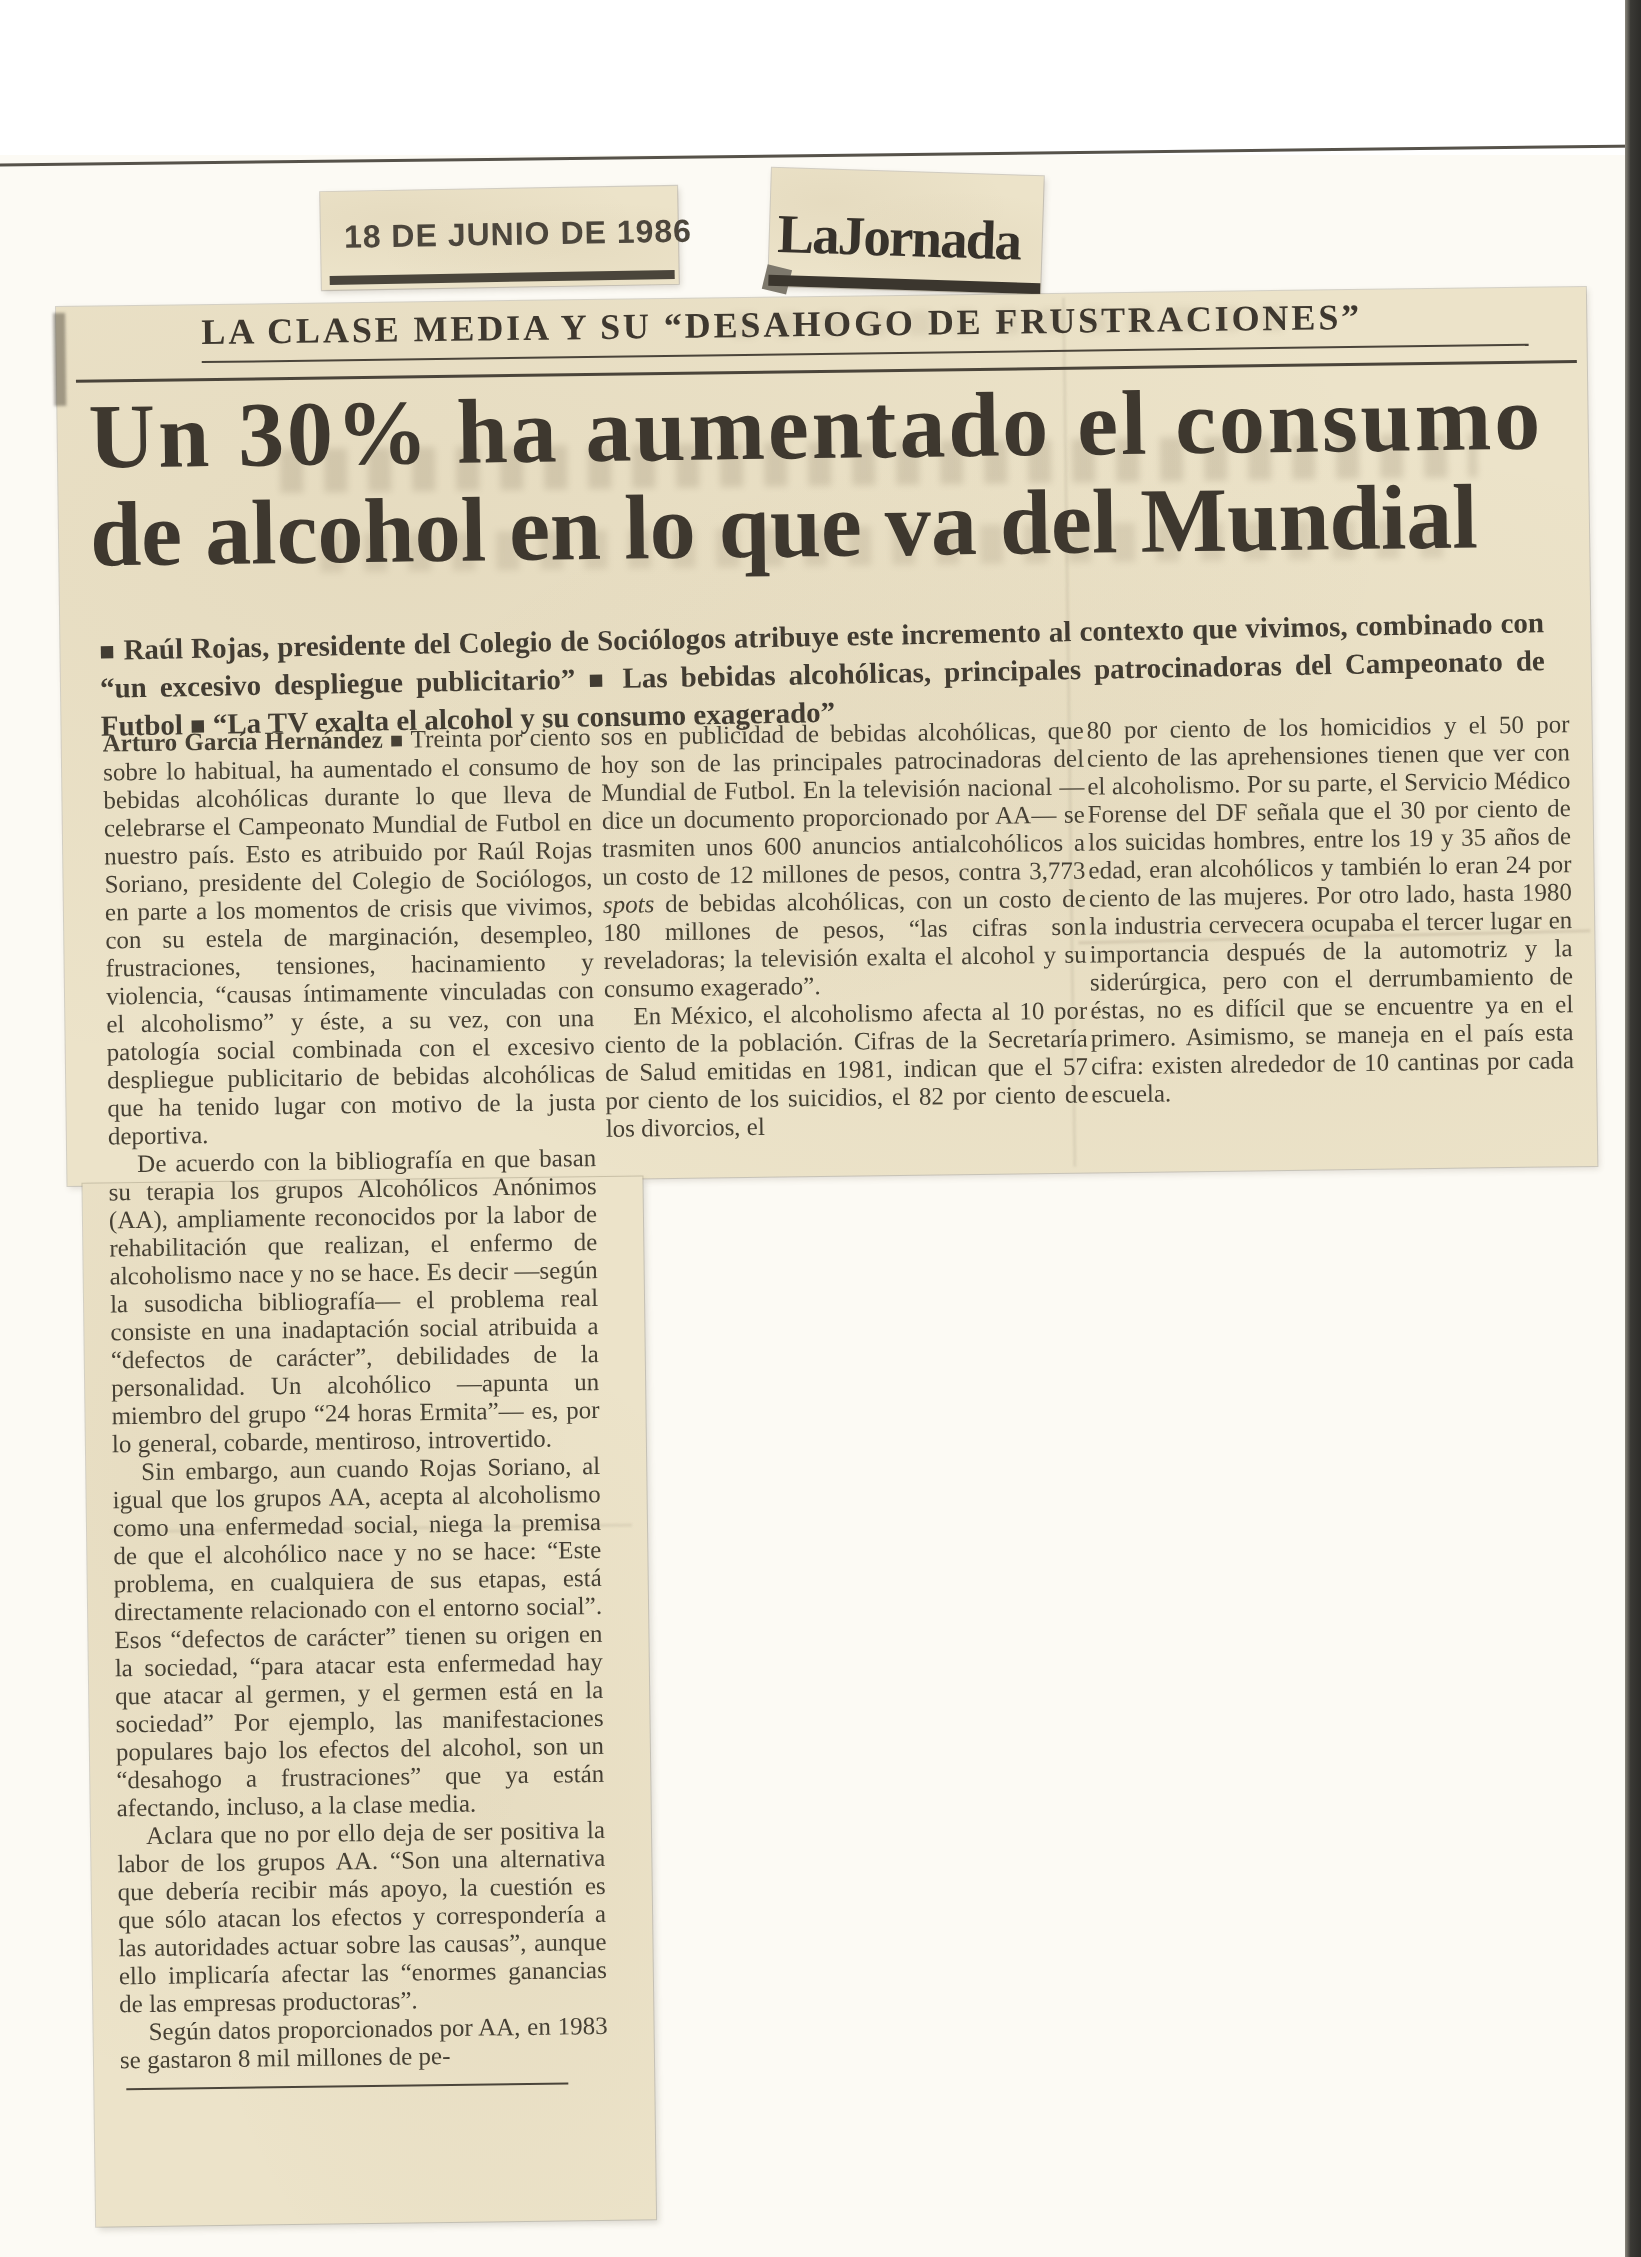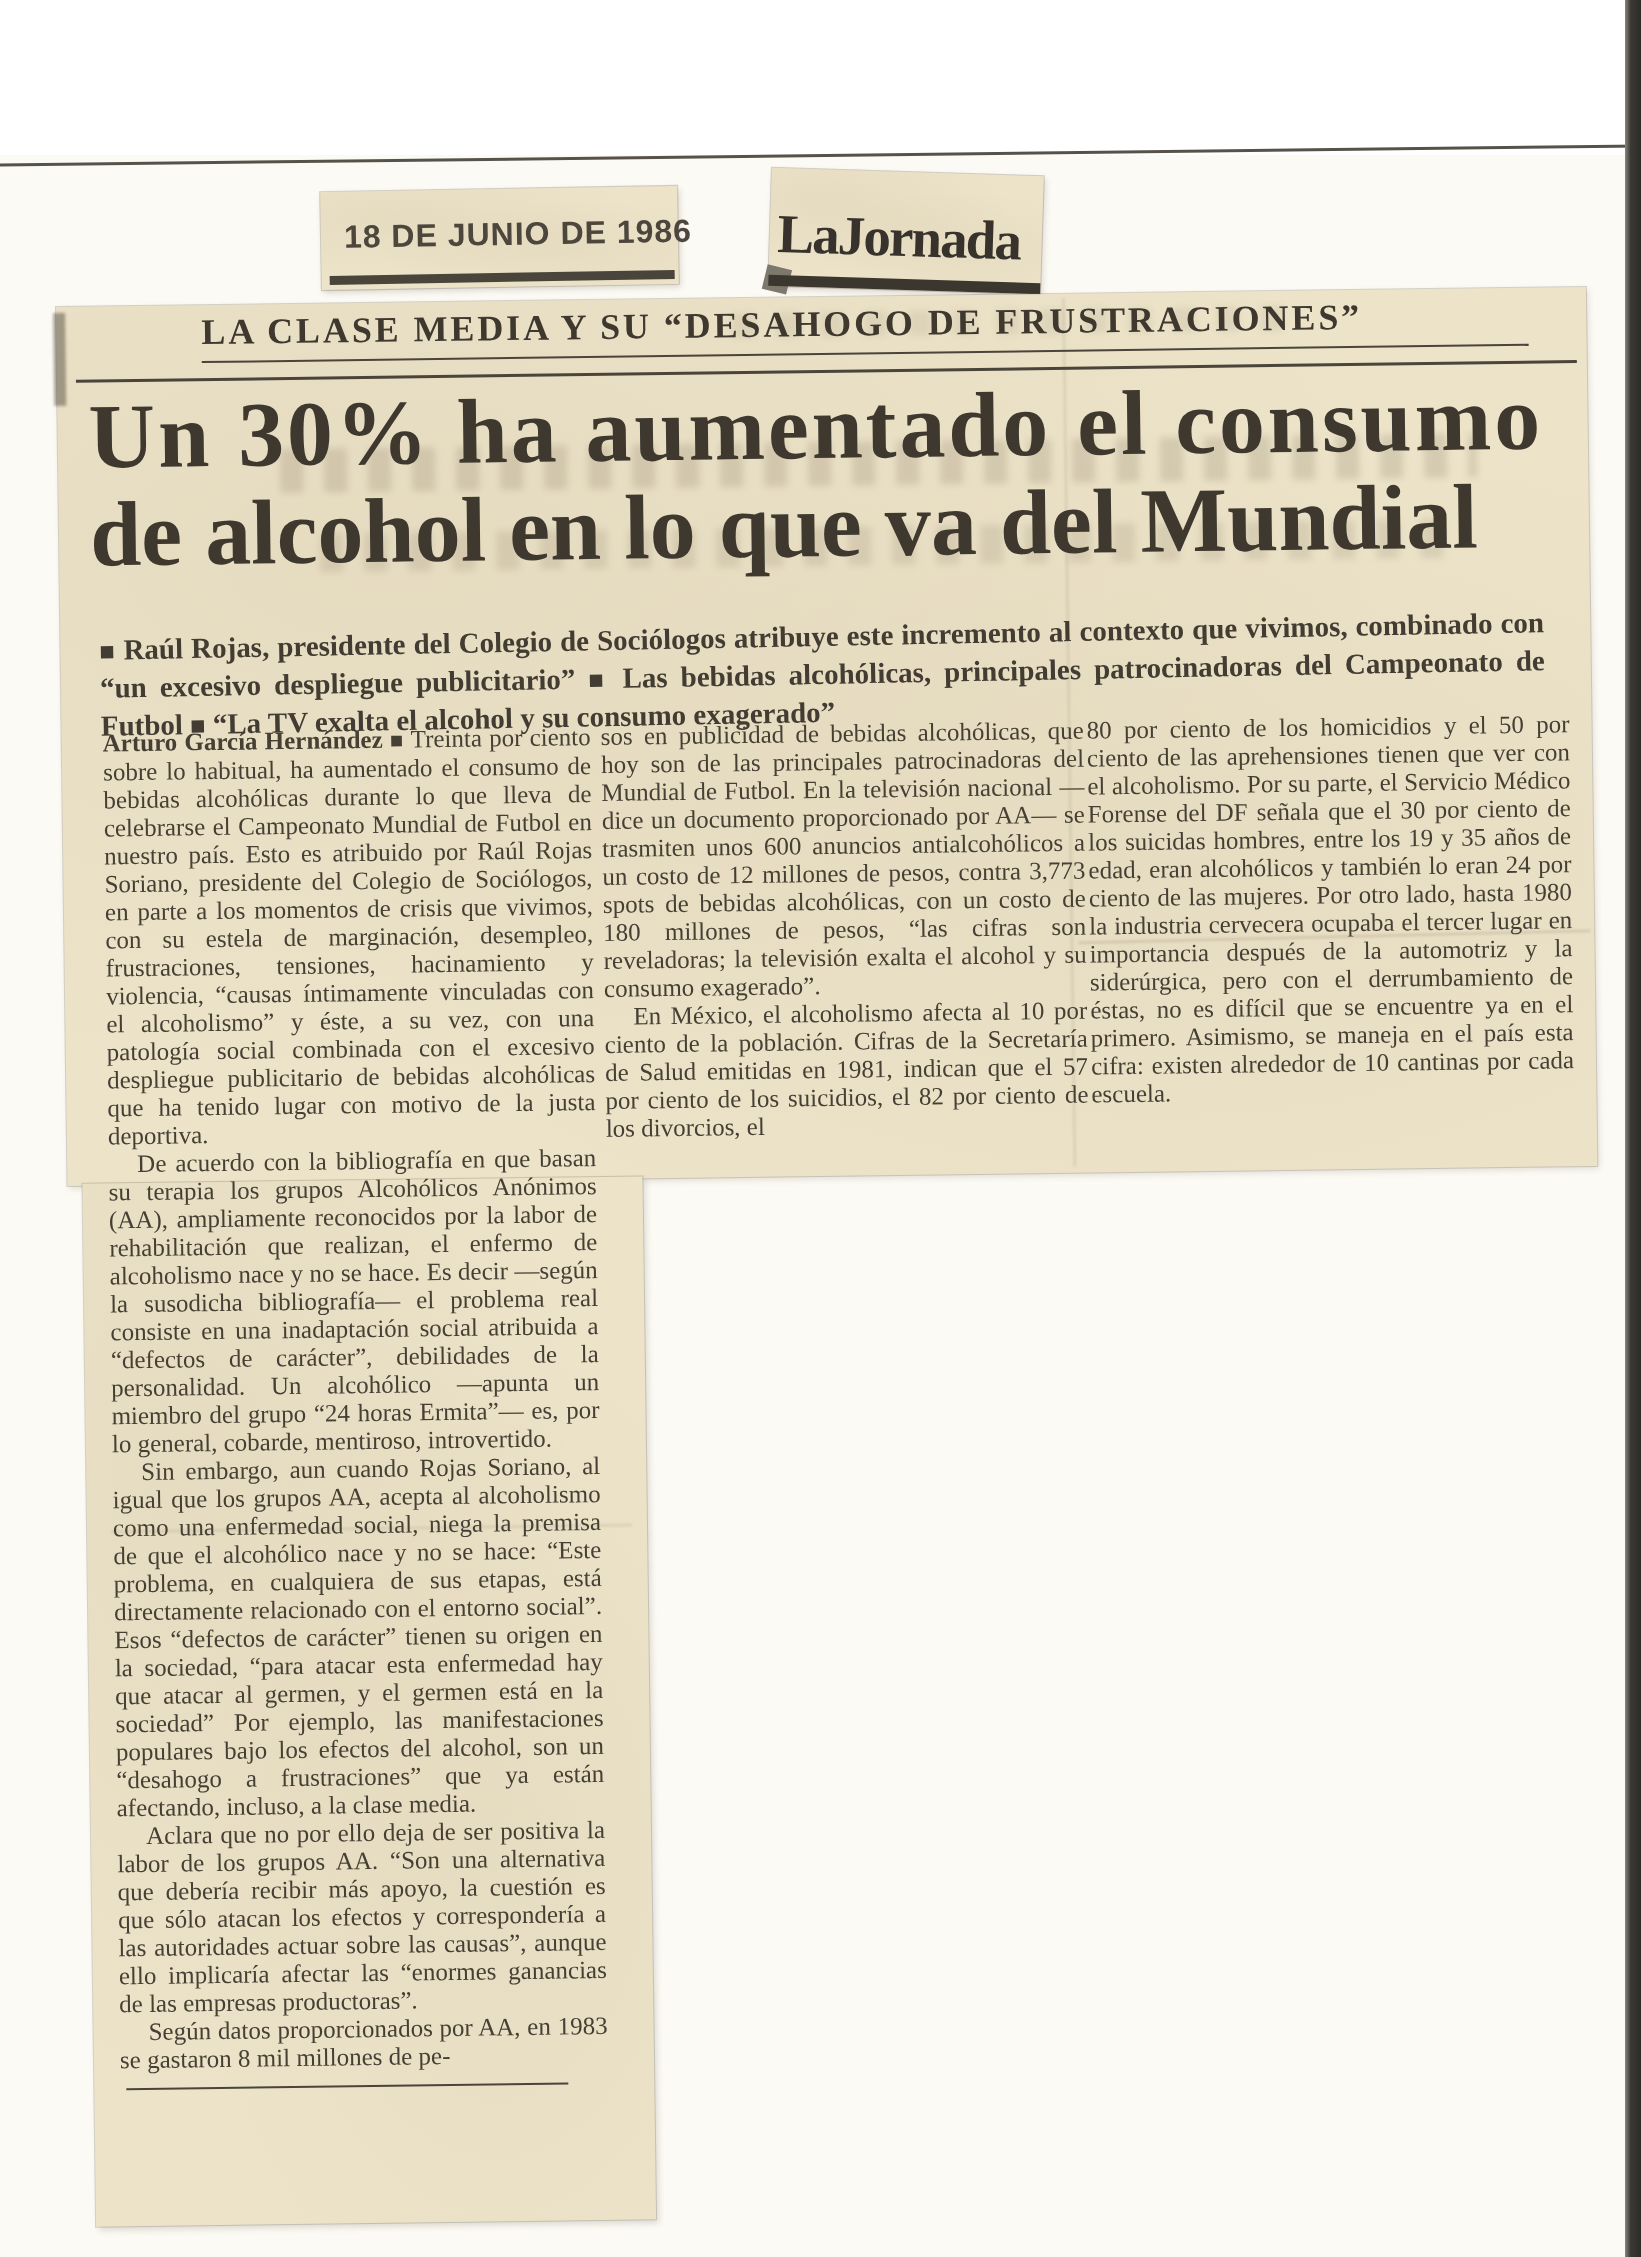--- a/index.html
+++ b/index.html
@@ -56,21 +56,21 @@
        line-height:37px;text-align:justify;color:#423c32;transform:rotate(-0.35deg);}
   .sq{font-size:0.88em;}
 
   .col{position:absolute;top:423px;font-size:25px;line-height:28px;text-align:justify;color:#464034;}
   .col p{margin:0;text-indent:29px;}
   .col p.noindent{text-indent:0;}
   .col1{left:41px;width:488px;}
   .col2{left:539px;width:483px;}
   .col3{left:1025px;width:483px;}
   .byline{font-weight:bold;}
-  .ital{}
+  .ital{font-style:italic;}
   .end-rule{margin-top:13.5px;margin-left:5.8px;width:442px;height:2.9px;background:#4a443a;}
 
   
   .crease-v{position:absolute;left:1006px;top:3.9px;width:2.9px;height:869px;
        background:rgba(90,80,60,.10);filter:blur(1px);}
   .crease-h{position:absolute;left:1014px;top:645px;width:512px;height:2.9px;
        background:rgba(90,80,60,.14);filter:blur(1px);transform:rotate(-.6deg);}
   .crease-h2{position:absolute;left:39px;top:1224px;width:521px;height:2.9px;
        background:rgba(90,80,60,.10);filter:blur(1px);}
   .ghost{position:absolute;filter:blur(3.9px);opacity:.32;

